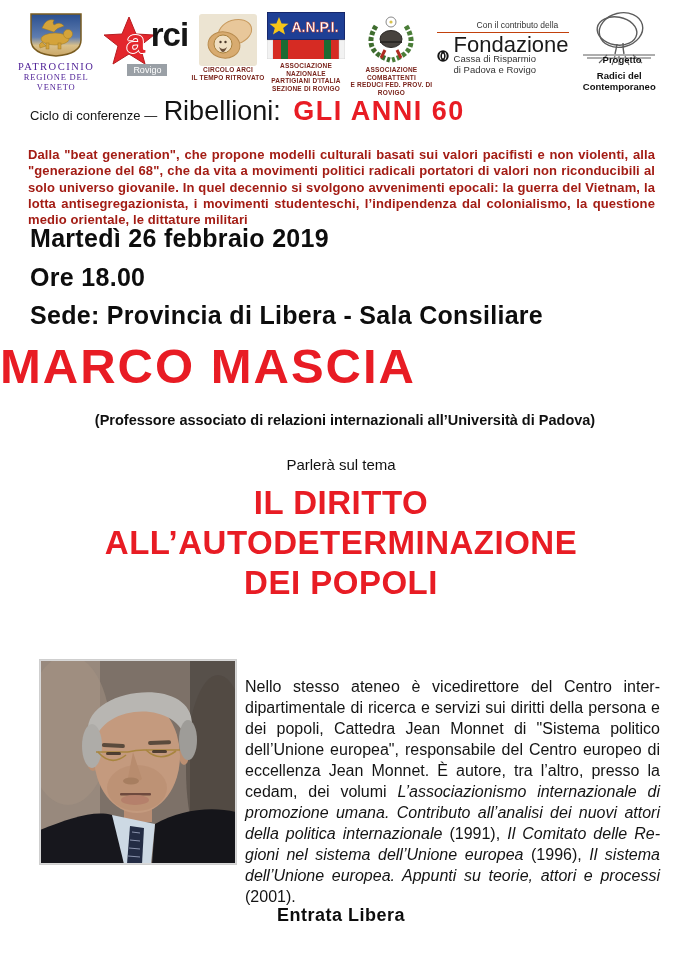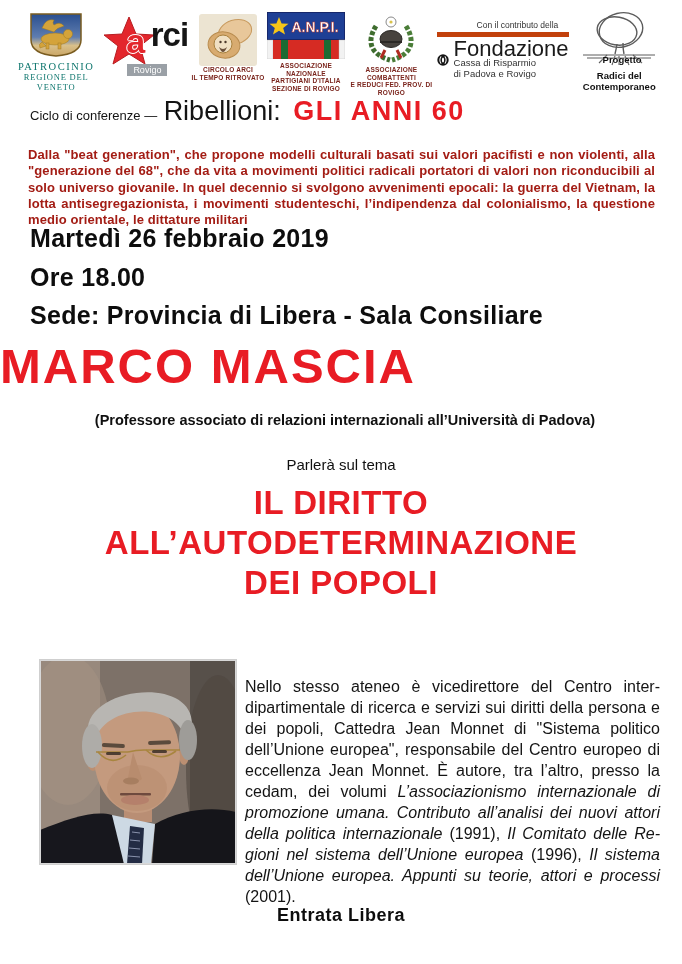--- a/index.html
+++ b/index.html
@@ -8,35 +8,35 @@
     position:relative;width:682px;height:964px;background:#ffffff;
     margin:0 auto;overflow:hidden;
     font-family:"Liberation Sans","DejaVu Sans",sans-serif;color:#0d0d0d;
   }
   
   .header{position:absolute;top:6px;left:12px;right:12px;height:92px;
     display:flex;justify-content:space-between;align-items:flex-start;}
   .logo{display:flex;flex-direction:column;align-items:center;text-align:center;}
   .cap{font-size:6.5px;font-weight:bold;color:#7a241c;line-height:7.5px;letter-spacing:.2px;}
   .veneto{width:94px;margin-top:6px;}
-  .veneto .caption{font-family:"Liberation Serif","DejaVu Serif",serif;color:#0f766e;margin-top:3px;}
+  .veneto .caption{font-family:"Liberation Serif","DejaVu Serif",serif;color:#4c1d95;margin-top:3px;}
   .veneto .cap1{font-size:10.5px;letter-spacing:1.5px;}
   .veneto .cap2{font-size:8.5px;letter-spacing:.8px;}
   .arci{width:96px;margin-top:10px;position:relative;}
   .arci-row{display:flex;align-items:flex-start;}
   .arci-a{position:absolute;left:26px;top:6px;font-size:34px;font-weight:bold;color:#e3262c;
     text-shadow:-1px 0 #fff,1px 0 #fff,0 1px #fff,0 -1px #fff;}
   .arci-rest{font-size:33px;font-weight:bold;color:#161616;margin-left:-4px;letter-spacing:-1px;}
   .arci-sub{font-size:9px;color:#fff;background:#9aa0a6;padding:1px 6px;margin:-4px 0 0 4px;}
   .circolo{width:80px;margin-top:8px;}
   .anpi{width:86px;margin-top:6px;}
   .anpi .cap{margin-top:3px;}
   .comb{width:96px;margin-top:8px;}
   .fond{width:132px;margin-top:14px;align-items:stretch;text-align:left;}
-  .fond-top{font-size:8.5px;color:#333;padding:0 0 2px 40px;border-bottom:5px solid #c2410c;margin-bottom:3px;}
+  .fond-top{font-size:8.5px;color:#333;padding:0 0 2px 40px;border-bottom:1px solid #c2410c;margin-bottom:3px;}
   .fond-row{display:flex;align-items:center;}
   .fond-col{margin-left:5px;}
   .fond-name{font-size:22px;color:#1a1a1a;line-height:18px;}
   .fond-sub{font-size:9.5px;color:#333;line-height:10.5px;}
   .radici{width:108px;margin-top:4px;position:relative;}
   .radici-label{position:absolute;top:44px;left:34px;font-size:9.5px;font-weight:bold;color:#111;
     text-shadow:0 0 2px #fff;}
   .radici-cap{font-size:9.5px;font-weight:bold;color:#111;margin-top:4px;}
   
   .series{position:absolute;top:96px;left:30px;white-space:nowrap;}

